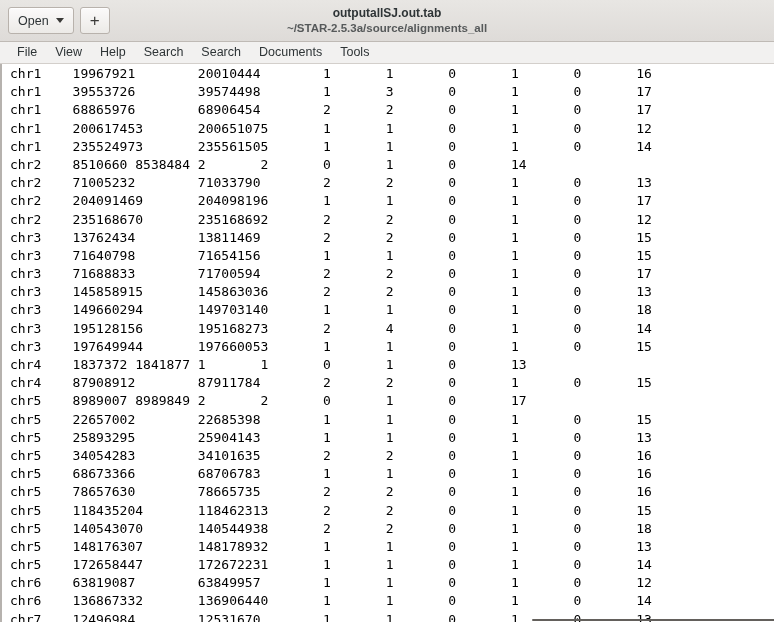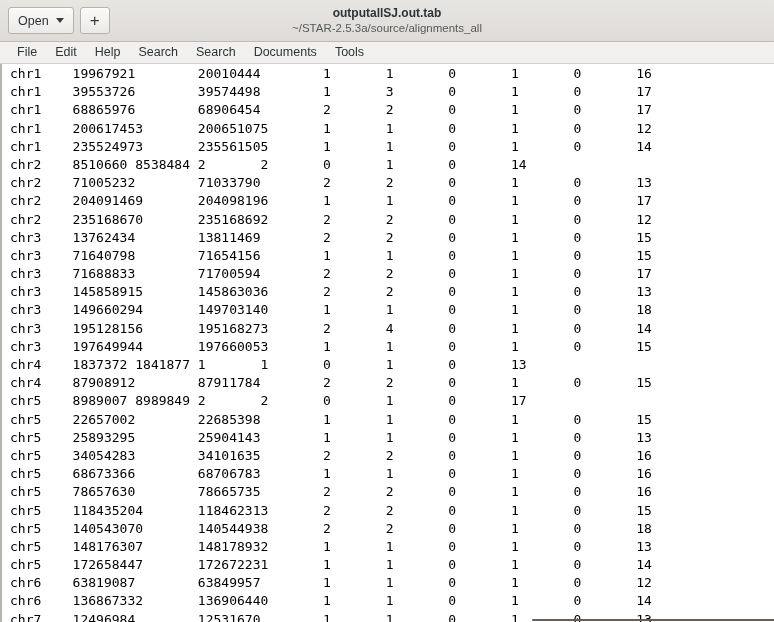--- a/index.html
+++ b/index.html
@@ -101,21 +101,21 @@
 
   .hb-title-main {
     font-size: 12px;
     font-weight: bold;
     color: #2e3436;
     line-height: 15px;
   }
 
   .hb-title-sub {
     font-size: 11.5px;
-    font-weight: normal;
+    font-weight: bold;
     color: #56595a;
     line-height: 14px;
   }
 
   
   .menubar {
     height: 16px;
     min-height: 22px;
     background: #f2f1f0;
     border-bottom: 1px solid #d3cfcb;
@@ -201,21 +201,21 @@
       </div>
     </div>
     <div class="hb-title">
       <div class="hb-title-main">outputallSJ.out.tab</div>
       <div class="hb-title-sub">~/STAR-2.5.3a/source/alignments_all</div>
     </div>
   </div>
 
   <div class="menubar">
     <div class="menu-item">File</div>
-    <div class="menu-item">Edit</div>
+    <div class="menu-item">View</div>
     <div class="menu-item">Help</div>
     <div class="menu-item">Search</div>
     <div class="menu-item">Search</div>
     <div class="menu-item">Documents</div>
     <div class="menu-item">Tools</div>
   </div>
 
   <div class="textview-wrap">
     <div class="textview" id="textview"><div class="line">chr1    19967921        20010444        1       1       0       1       0       16</div><div class="line">chr1    39553726        39574498        1       3       0       1       0       17</div><div class="line">chr1    68865976        68906454        2       2       0       1       0       17</div><div class="line">chr1    200617453       200651075       1       1       0       1       0       12</div><div class="line">chr1    235524973       235561505       1       1       0       1       0       14</div><div class="line">chr2    8510660 8538484 2       2       0       1       0       14</div><div class="line">chr2    71005232        71033790        2       2       0       1       0       13</div><div class="line">chr2    204091469       204098196       1       1       0       1       0       17</div><div class="line">chr2    235168670       235168692       2       2       0       1       0       12</div><div class="line">chr3    13762434        13811469        2       2       0       1       0       15</div><div class="line">chr3    71640798        71654156        1       1       0       1       0       15</div><div class="line">chr3    71688833        71700594        2       2       0       1       0       17</div><div class="line">chr3    145858915       145863036       2       2       0       1       0       13</div><div class="line">chr3    149660294       149703140       1       1       0       1       0       18</div><div class="line">chr3    195128156       195168273       2       4       0       1       0       14</div><div class="line">chr3    197649944       197660053       1       1       0       1       0       15</div><div class="line">chr4    1837372 1841877 1       1       0       1       0       13</div><div class="line">chr4    87908912        87911784        2       2       0       1       0       15</div><div class="line">chr5    8989007 8989849 2       2       0       1       0       17</div><div class="line">chr5    22657002        22685398        1       1       0       1       0       15</div><div class="line">chr5    25893295        25904143        1       1       0       1       0       13</div><div class="line">chr5    34054283        34101635        2       2       0       1       0       16</div><div class="line">chr5    68673366        68706783        1       1       0       1       0       16</div><div class="line">chr5    78657630        78665735        2       2       0       1       0       16</div><div class="line">chr5    118435204       118462313       2       2       0       1       0       15</div><div class="line">chr5    140543070       140544938       2       2       0       1       0       18</div><div class="line">chr5    148176307       148178932       1       1       0       1       0       13</div><div class="line">chr5    172658447       172672231       1       1       0       1       0       14</div><div class="line">chr6    63819087        63849957        1       1       0       1       0       12</div><div class="line">chr6    136867332       136906440       1       1       0       1       0       14</div><div class="line">chr7    12496984        12531670        1       1       0       1       0       13</div></div>
 

